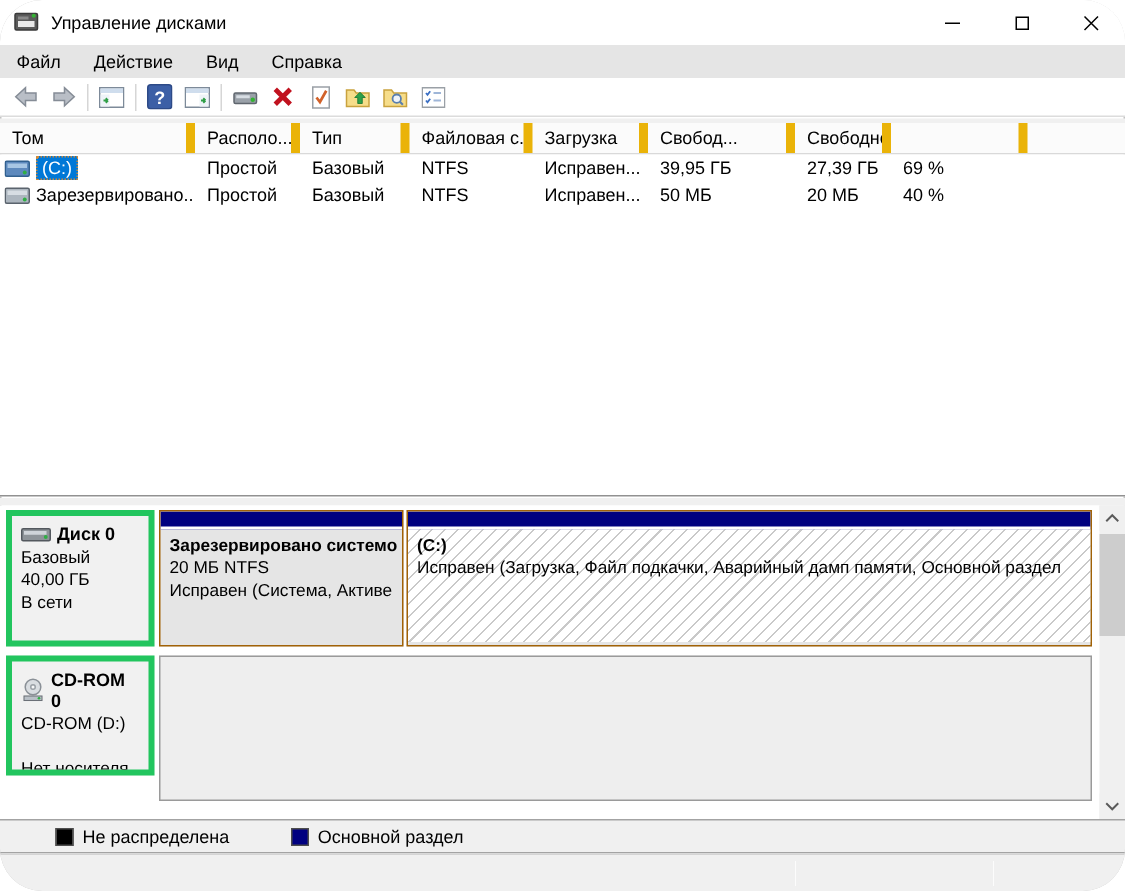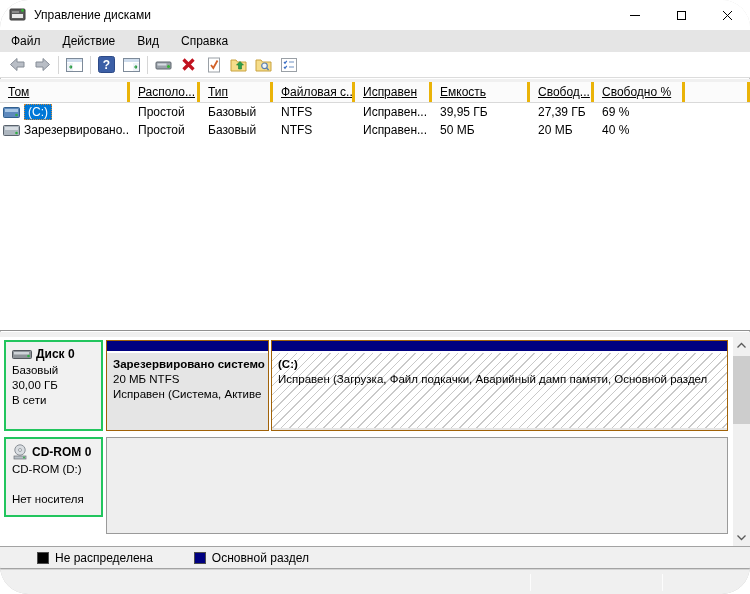--- a/index.html
+++ b/index.html
@@ -26,32 +26,32 @@
   .menubar { position:absolute; left:0; top:30px; width:750px; height:22px; display:flex; align-items:center; background:#e5e5e5; }
   .menu-item { padding:3px 11px; }
   
   .toolbar { position:absolute; left:0; top:52px; width:750px; height:26px; display:flex; align-items:center; background:#fff; border-bottom:1px solid #dcdcdc; padding-left:5px; }
   .tb-btn { width:25px; height:22px; display:flex; align-items:center; justify-content:center; }
   .tb-sep { width:1px; height:18px; background:#d6d6d6; margin:0 3px; }
   .frame-gap { position:absolute; left:0; top:79px; width:750px; height:3px; background:#f0f0f0; }
   
   .list-header, .list-row { display:grid; grid-template-columns:130px 70px 73px 82px 77px 98px 64px 91px 1fr; }
   .list-header { position:absolute; left:0; top:82px; width:750px; height:21px; background:#fbfbfb; border-bottom:1px solid #d9d9d9; }
-  .hcell { padding:3px 4px 0 8px; border-right:3px solid #eab308; white-space:nowrap; overflow:hidden;text-decoration:underline; }
+  .hcell { padding:3px 4px 0 8px; border-right:6px solid #eab308; white-space:nowrap; overflow:hidden; }
   .list-body { position:absolute; left:0; top:103px; width:750px; height:228px; background:#fff; border-bottom:1px solid #919191; }
   .list-row { height:18px; align-items:center; }
   .cell { padding-left:8px; white-space:nowrap; overflow:hidden; }
   .vol-cell { display:flex; align-items:center; padding-left:3px; }
   .vol-icon { margin-right:4px; display:inline-flex; flex:none; }
   .sel { background:#0078d7; color:#fff; padding:1px 4px; outline:1px dotted #cf8a3b; outline-offset:-1px; }
   
   .splitter { position:absolute; left:0; top:332px; width:750px; height:5px; background:#f0f0f0; }
   
   .graph { position:absolute; left:0; top:337px; width:750px; height:209px; background:#fff; }
-  .disk-head { position:absolute; background:#f1f1f1; border:2px solid #22c55e; padding:5px 6px 0 6px; overflow:hidden; }
+  .disk-head { position:absolute; background:#f1f1f1; border:4px solid #22c55e; padding:5px 6px 0 6px; overflow:hidden; }
   .disk-head .dh-title { display:flex; align-items:center; font-weight:bold; font-size:12px; margin-bottom:2px; }
   .dh-title .dicon { margin-right:4px; display:inline-flex; }
   .disk-line { font-size:11.5px; line-height:15px; height:15px; white-space:nowrap; }
   .head-disk0 { left:4px; top:3px; width:99px; height:91px; }
   .head-cdrom { left:4px; top:100px; width:99px; height:80px; }
   .partition { position:absolute; border:1px solid #a16207; background:#e5e5e5; overflow:hidden; }
   .part-bar { height:12px; background:#000080; border-bottom:2px solid #fff; }
   .part-body { padding:3px 6px; height:75px; }
   .part-body.hatched { background:repeating-linear-gradient(135deg,#ffffff 0px,#ffffff 5px,#c9c9c9 5px,#c9c9c9 6px); }
   .part-title { font-weight:bold; font-size:11.5px; line-height:16px; white-space:nowrap; }
@@ -188,22 +188,21 @@
       </svg>
     </div>
   </div>
   <div class="frame-gap"></div>
 
   <div class="list-header">
     <div class="hcell">Том</div>
     <div class="hcell">Располо...</div>
     <div class="hcell">Тип</div>
     <div class="hcell">Файловая с...</div>
-    <div class="hcell">Исправен</div>
-    <div class="hcell">Емкость</div>
+    <div class="hcell">Загрузка</div>
     <div class="hcell">Свобод...</div>
     <div class="hcell">Свободно %</div>
     <div class="hcell"></div>
   </div>
 
   <div class="list-body">
     <div class="list-row">
       <div class="cell vol-cell">
         <span class="vol-icon">
           <svg width="17" height="13" viewBox="0 0 17 13">
@@ -254,21 +253,21 @@
         <span class="dicon">
           <svg width="20" height="11" viewBox="0 0 20 11">
             <rect x="0.5" y="1.5" width="19" height="8" rx="1" fill="#8e9499" stroke="#53585e"></rect>
             <rect x="2" y="3" width="15" height="2.5" fill="#cfd4d9"></rect>
             <circle cx="16.5" cy="7" r="1.3" fill="#2fae44"></circle>
           </svg>
         </span>
         <span>Диск 0</span>
       </div>
       <div class="disk-line">Базовый</div>
-      <div class="disk-line">30,00 ГБ</div>
+      <div class="disk-line">40,00 ГБ</div>
       <div class="disk-line">В сети</div>
     </div>
 
     <div class="partition part1">
       <div class="part-bar"></div>
       <div class="part-body">
         <div class="part-title">Зарезервировано системо</div>
         <div class="part-line">20 МБ NTFS</div>
         <div class="part-line">Исправен (Система, Активе</div>
       </div>

